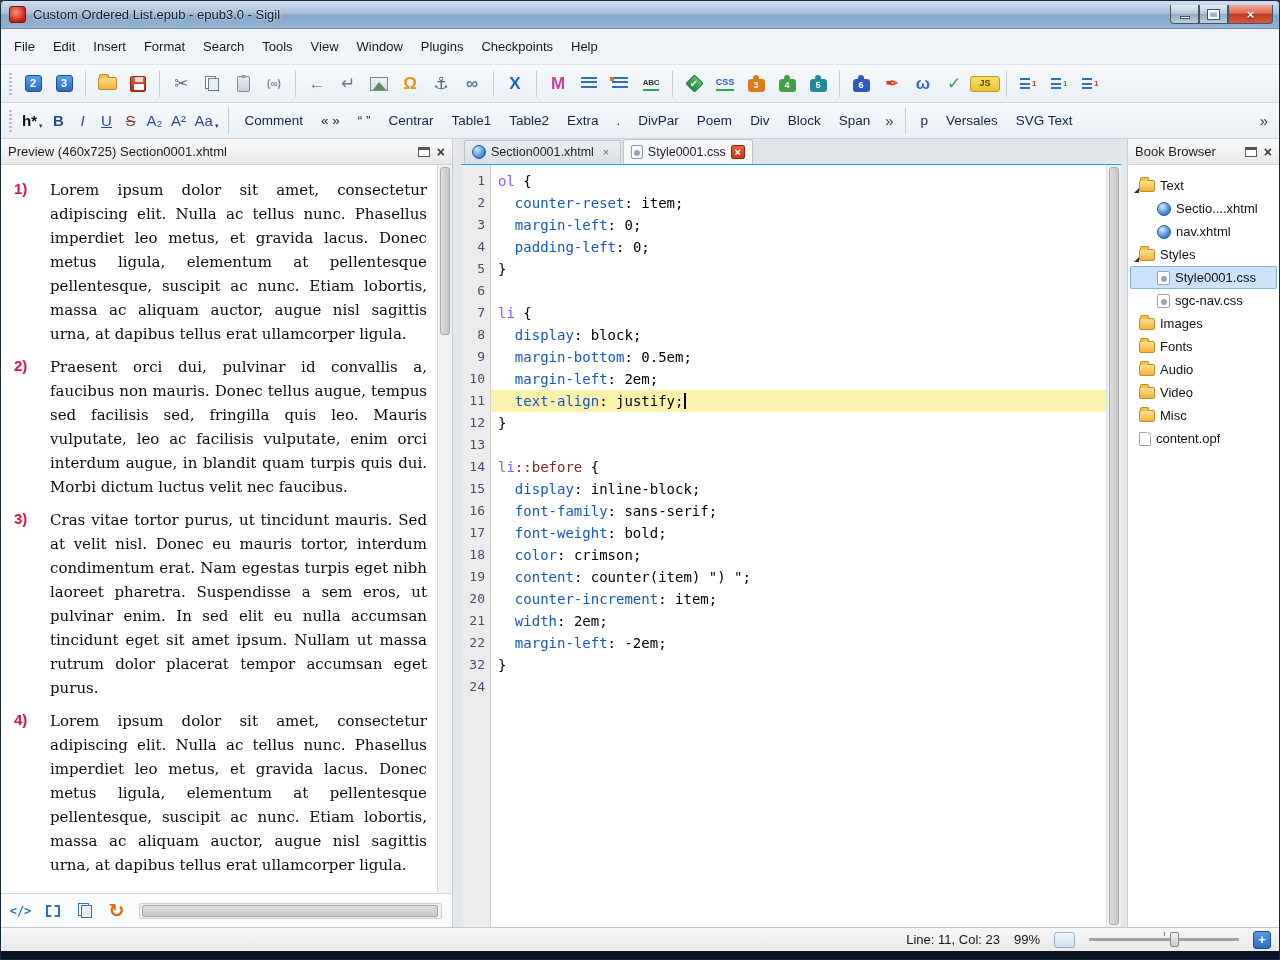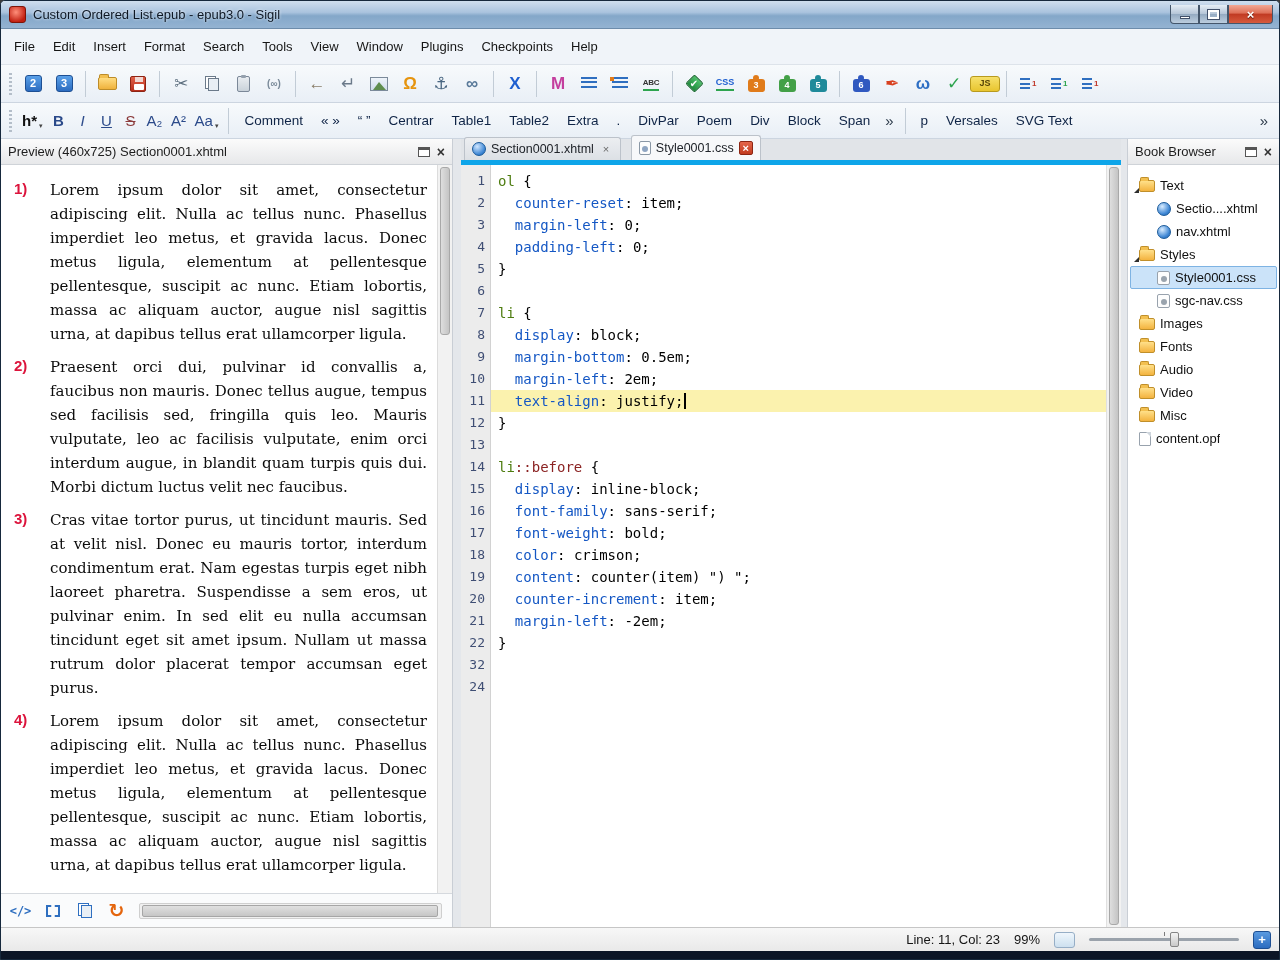--- a/index.html
+++ b/index.html
@@ -95,36 +95,36 @@
 .preview-footer{height:34px;flex:none;border-top:1px solid #d5d9de;display:flex;align-items:center;padding:0 7px;gap:7px;background:#fafbfc}
 .pf-btn{width:25px;height:25px;display:flex;align-items:center;justify-content:center;flex:none}
 .pf-code{color:#2f6fc0;font-weight:bold;font-size:12px;font-family:"DejaVu Sans Mono",monospace}
 .pf-select{width:14px;height:12px;border:2px dashed #2f6fc0}
 .pf-refresh{color:#e4650d;font-size:19px;font-weight:bold}
 .hscroll{flex:1;height:16px;background:#f0f0f0;border:1px solid #cfcfcf;border-radius:2px;position:relative;margin:0 3px}
 .hthumb{position:absolute;top:1px;bottom:1px;left:2px;right:3px;background:linear-gradient(#e0e0e0,#c6c6c6);border:1px solid #a6a6a6;border-radius:2px}
 
 
 .editor-panel{flex:1;display:flex;flex-direction:column;min-width:0;background:#fff}
-.tabbar{height:26px;flex:none;background:#e1e4e8;display:flex;align-items:flex-end;padding-left:3px;border-bottom:5px solid #0ea5e9;gap:10px}
+.tabbar{height:26px;flex:none;background:#e1e4e8;display:flex;align-items:center;padding-left:3px;border-bottom:1px solid #0ea5e9;gap:2px}
 .tab{height:23px;display:flex;align-items:center;gap:5px;padding:0 7px;border:1px solid #bcc2ca;border-bottom:none;border-radius:3px 3px 0 0;background:linear-gradient(#eceef1,#dce0e5);font-size:12.5px;color:#20242a}
 .tab.active{background:#f7f8fa;height:25px}
 .tab-ic{flex:none}
 .tab-ic.globe{width:14px;height:14px;border-radius:50%;background:radial-gradient(circle at 35% 30%,#cfe6ff,#3d86d4 68%,#1f5fa8);border:1px solid #1a5a9a}
 .tab-ic.cssdoc{width:12px;height:14px;border-radius:2px;background:#fdfdfd;border:1px solid #8a97a5;position:relative}
 .tab-ic.cssdoc::after{content:"";position:absolute;left:2px;top:4px;width:6px;height:6px;border-radius:50%;background:#8fa5c2}
 .tab-close{font-size:11px;color:#6a6a6a;width:14px;height:14px;display:flex;align-items:center;justify-content:center;border-radius:2px;line-height:1}
 .tab-close.red{background:linear-gradient(#e4664a,#c23b1f);border:1px solid #8d2513;color:#fff;font-weight:bold}
 .editor-body{flex:1;display:flex;min-height:0}
 .gutter{width:30px;flex:none;background:#ececec;border-right:1px solid #d2d2d2;padding-top:5px;text-align:right}
 .ln{height:22px;line-height:22px;font-family:"DejaVu Sans Mono","Liberation Mono",monospace;font-size:13px;color:#3f4e74;padding-right:5px}
 .code{flex:1;padding-top:5px;overflow:hidden;font-family:"DejaVu Sans Mono","Liberation Mono",monospace;font-size:14px;min-width:0}
 .cl{height:22px;line-height:22px;white-space:pre;padding-left:7px}
 .cl.current{background:#fbf2ae}
-.tok-s{color:#4d7c0f}
+.tok-s{color:#8b5cf6}
 .tok-ps{color:#8b2323}
 .tok-p{color:#1457c4}
 .tok-v{color:#000}
 .tok-u{color:#000}
 .cursor{display:inline-block;width:2px;height:16px;background:#000;vertical-align:-3px;margin-left:1px}
 .ed-scroll{border-left:1px solid #e0e0e0}
 
 
 .browser-panel{width:152px;flex:none;background:#fff;border-left:1px solid #c9ced5;display:flex;flex-direction:column}
 .tree{flex:1;padding-top:9px;overflow:hidden}
@@ -457,20 +457,21 @@
             <div class="cl current"><span class="tok-u">  </span><span class="tok-p">text-align</span><span class="tok-u">:</span><span class="tok-v"> justify</span><span class="tok-u">;</span><span class="cursor"></span></div>
             <div class="cl"><span class="tok-u">}</span></div>
             <div class="cl"></div>
             <div class="cl"><span class="tok-s">li</span><span class="tok-ps">::before</span><span class="tok-u"> {</span></div>
             <div class="cl"><span class="tok-u">  </span><span class="tok-p">display</span><span class="tok-u">:</span><span class="tok-v"> inline-block</span><span class="tok-u">;</span></div>
             <div class="cl"><span class="tok-u">  </span><span class="tok-p">font-family</span><span class="tok-u">:</span><span class="tok-v"> sans-serif</span><span class="tok-u">;</span></div>
             <div class="cl"><span class="tok-u">  </span><span class="tok-p">font-weight</span><span class="tok-u">:</span><span class="tok-v"> bold</span><span class="tok-u">;</span></div>
             <div class="cl"><span class="tok-u">  </span><span class="tok-p">color</span><span class="tok-u">:</span><span class="tok-v"> crimson</span><span class="tok-u">;</span></div>
             <div class="cl"><span class="tok-u">  </span><span class="tok-p">content</span><span class="tok-u">:</span><span class="tok-v"> counter(item) ") "</span><span class="tok-u">;</span></div>
             <div class="cl"><span class="tok-u">  </span><span class="tok-p">counter-increment</span><span class="tok-u">:</span><span class="tok-v"> item</span><span class="tok-u">;</span></div>
+            <div class="cl"><span class="tok-u">  </span><span class="tok-p">width</span><span class="tok-u">:</span><span class="tok-v"> 2em</span><span class="tok-u">;</span></div>
             <div class="cl"><span class="tok-u">  </span><span class="tok-p">margin-left</span><span class="tok-u">:</span><span class="tok-v"> -2em</span><span class="tok-u">;</span></div>
             <div class="cl"><span class="tok-u">}</span></div>
             <div class="cl"></div>
           </div>
         <div class="vscroll ed-scroll">
             <div class="vthumb ed-thumb"></div>
           </div>
       </div>
     </div>
 

